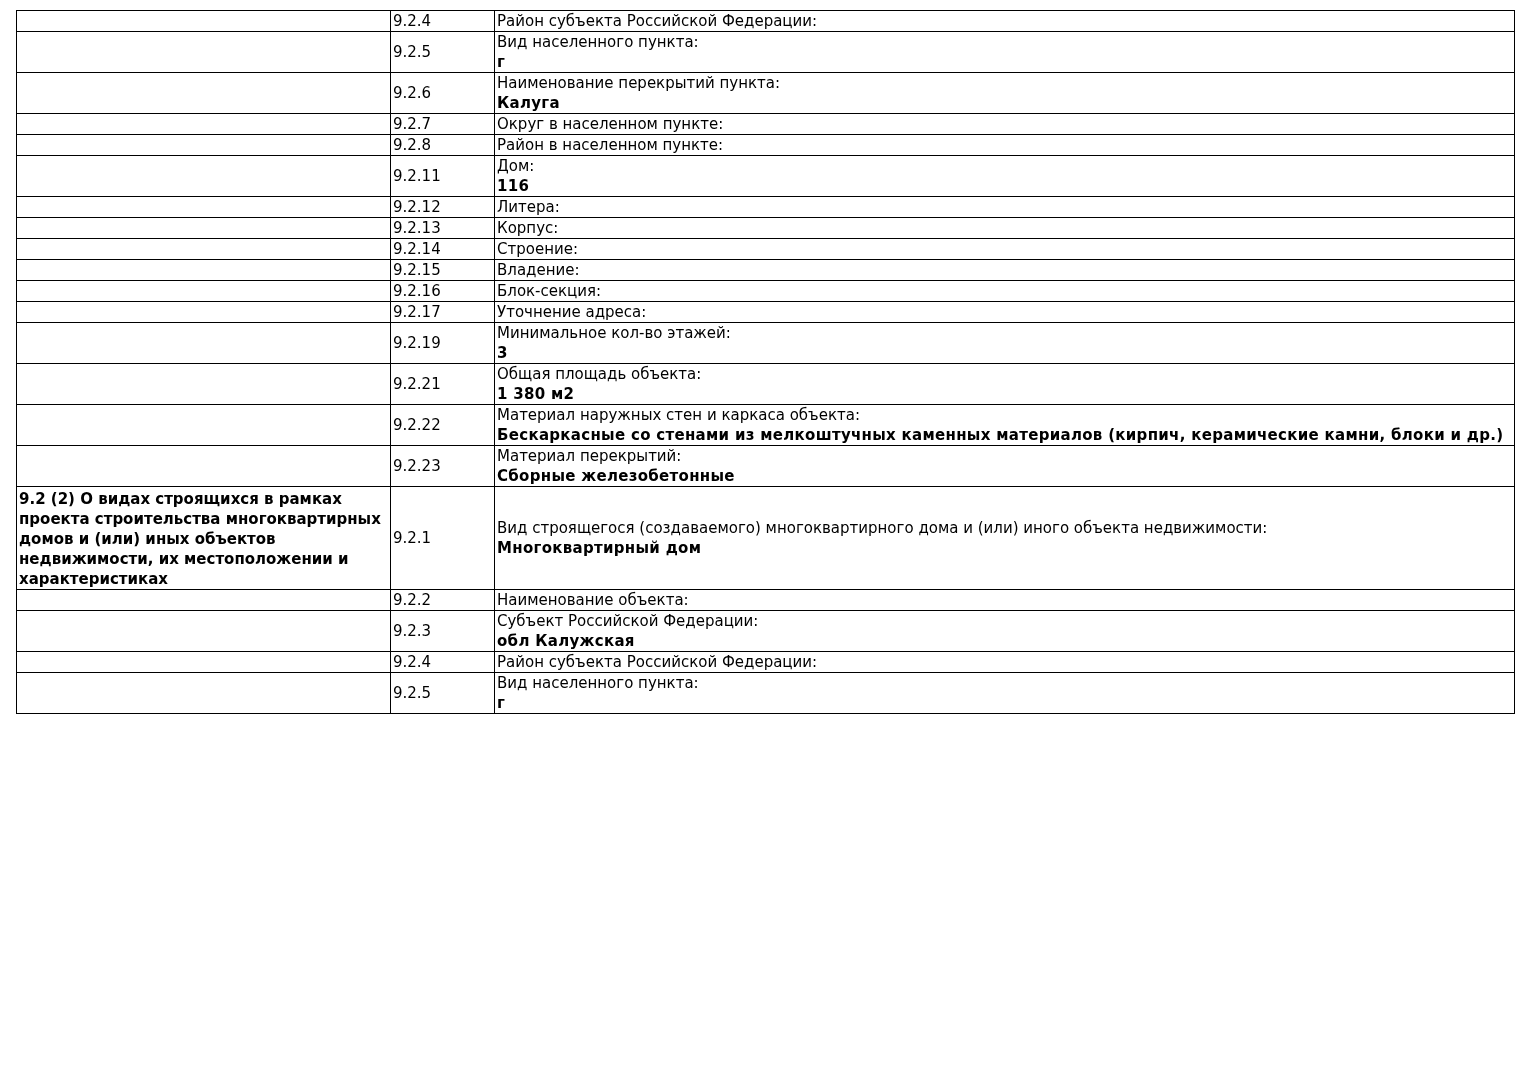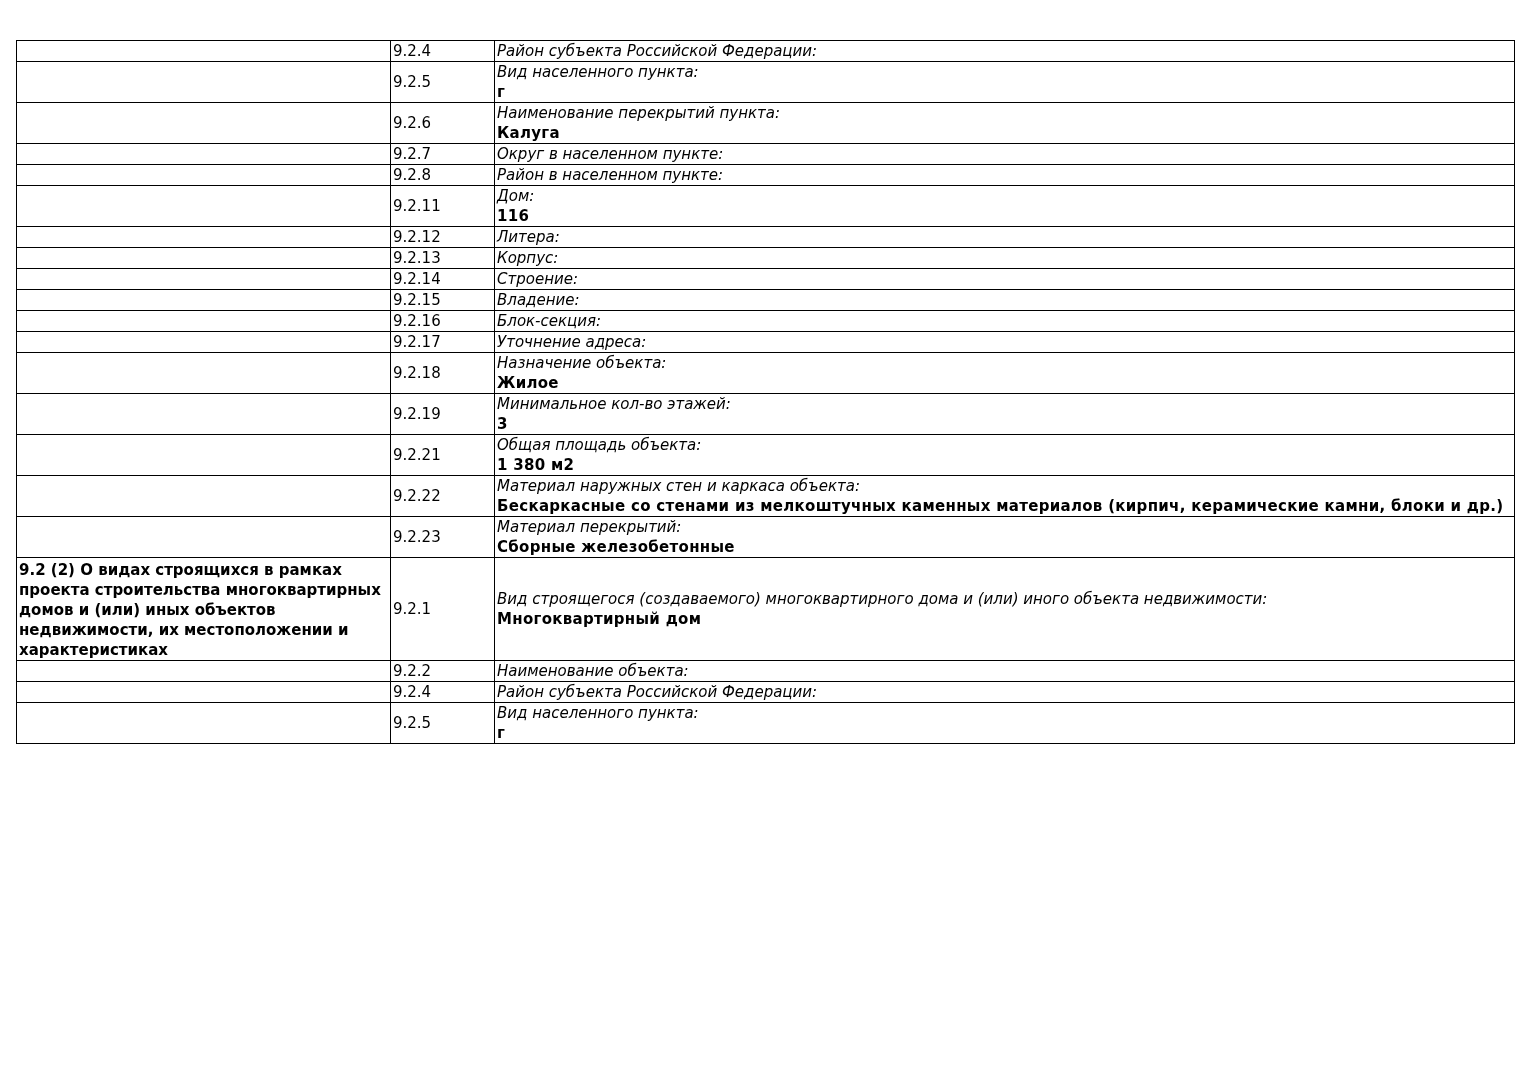--- a/index.html
+++ b/index.html
@@ -1,24 +1,24 @@
 <!DOCTYPE html>
 <html><head>
 <meta charset="utf-8">
 <style>
   html, body { margin: 0; padding: 0; background: #ffffff; }
   body { width: 1529px; height: 1080px; overflow: hidden; position: relative;
          font-family: "DejaVu Sans", sans-serif; color: #000; }
   table { position: absolute; left: 16px; top: 10px; border-collapse: collapse;
-          table-layout: fixed; width: 1498px; margin-top: 30px; }
+          table-layout: fixed; width: 1498px; }
   col.c1 { width: 374px; } col.c2 { width: 104px; } col.c3 { width: 1020px; }
   td { border: 1.5px solid #000; padding: 0 2px; vertical-align: middle;
        font-size: 15px; line-height: 20px; }
   td.lab { vertical-align: middle; }
-  .lbl { display: block; font-style: italic; }
+  .lbl { display: block; }
   .val { display: block; font-weight: bold; letter-spacing: 0.3px; }
   td.sec { vertical-align: top; padding-top: 2px; }
   td.num { vertical-align: middle; }
 </style>
 </head>
 <body>
 
 <table>
   <colgroup>
       <col class="c1">
@@ -117,28 +117,20 @@
       <tr>
     <td class="sec"></td>
     <td class="num">9.2.17</td>
     <td class="lab">
       <span class="lbl">Уточнение адреса:</span>
 
     </td>
   </tr>
       <tr>
     <td class="sec"></td>
-    <td class="num">9.2.18</td>
-    <td class="lab">
-      <span class="lbl">Назначение объекта:</span>
-      <span class="val">Жилое</span>
-    </td>
-  </tr>
-      <tr>
-    <td class="sec"></td>
     <td class="num">9.2.19</td>
     <td class="lab">
       <span class="lbl">Минимальное кол-во этажей:</span>
       <span class="val">3</span>
     </td>
   </tr>
       <tr>
     <td class="sec"></td>
     <td class="num">9.2.21</td>
     <td class="lab">
@@ -173,20 +165,28 @@
       <tr>
     <td class="sec"></td>
     <td class="num">9.2.2</td>
     <td class="lab">
       <span class="lbl">Наименование объекта:</span>
 
     </td>
   </tr>
       <tr>
     <td class="sec"></td>
+    <td class="num">9.2.3</td>
+    <td class="lab">
+      <span class="lbl">Субъект Российской Федерации:</span>
+      <span class="val">обл Калужская</span>
+    </td>
+  </tr>
+      <tr>
+    <td class="sec"></td>
     <td class="num">9.2.4</td>
     <td class="lab">
       <span class="lbl">Район субъекта Российской Федерации:</span>
 
     </td>
   </tr>
       <tr>
     <td class="sec"></td>
     <td class="num">9.2.5</td>
     <td class="lab">

